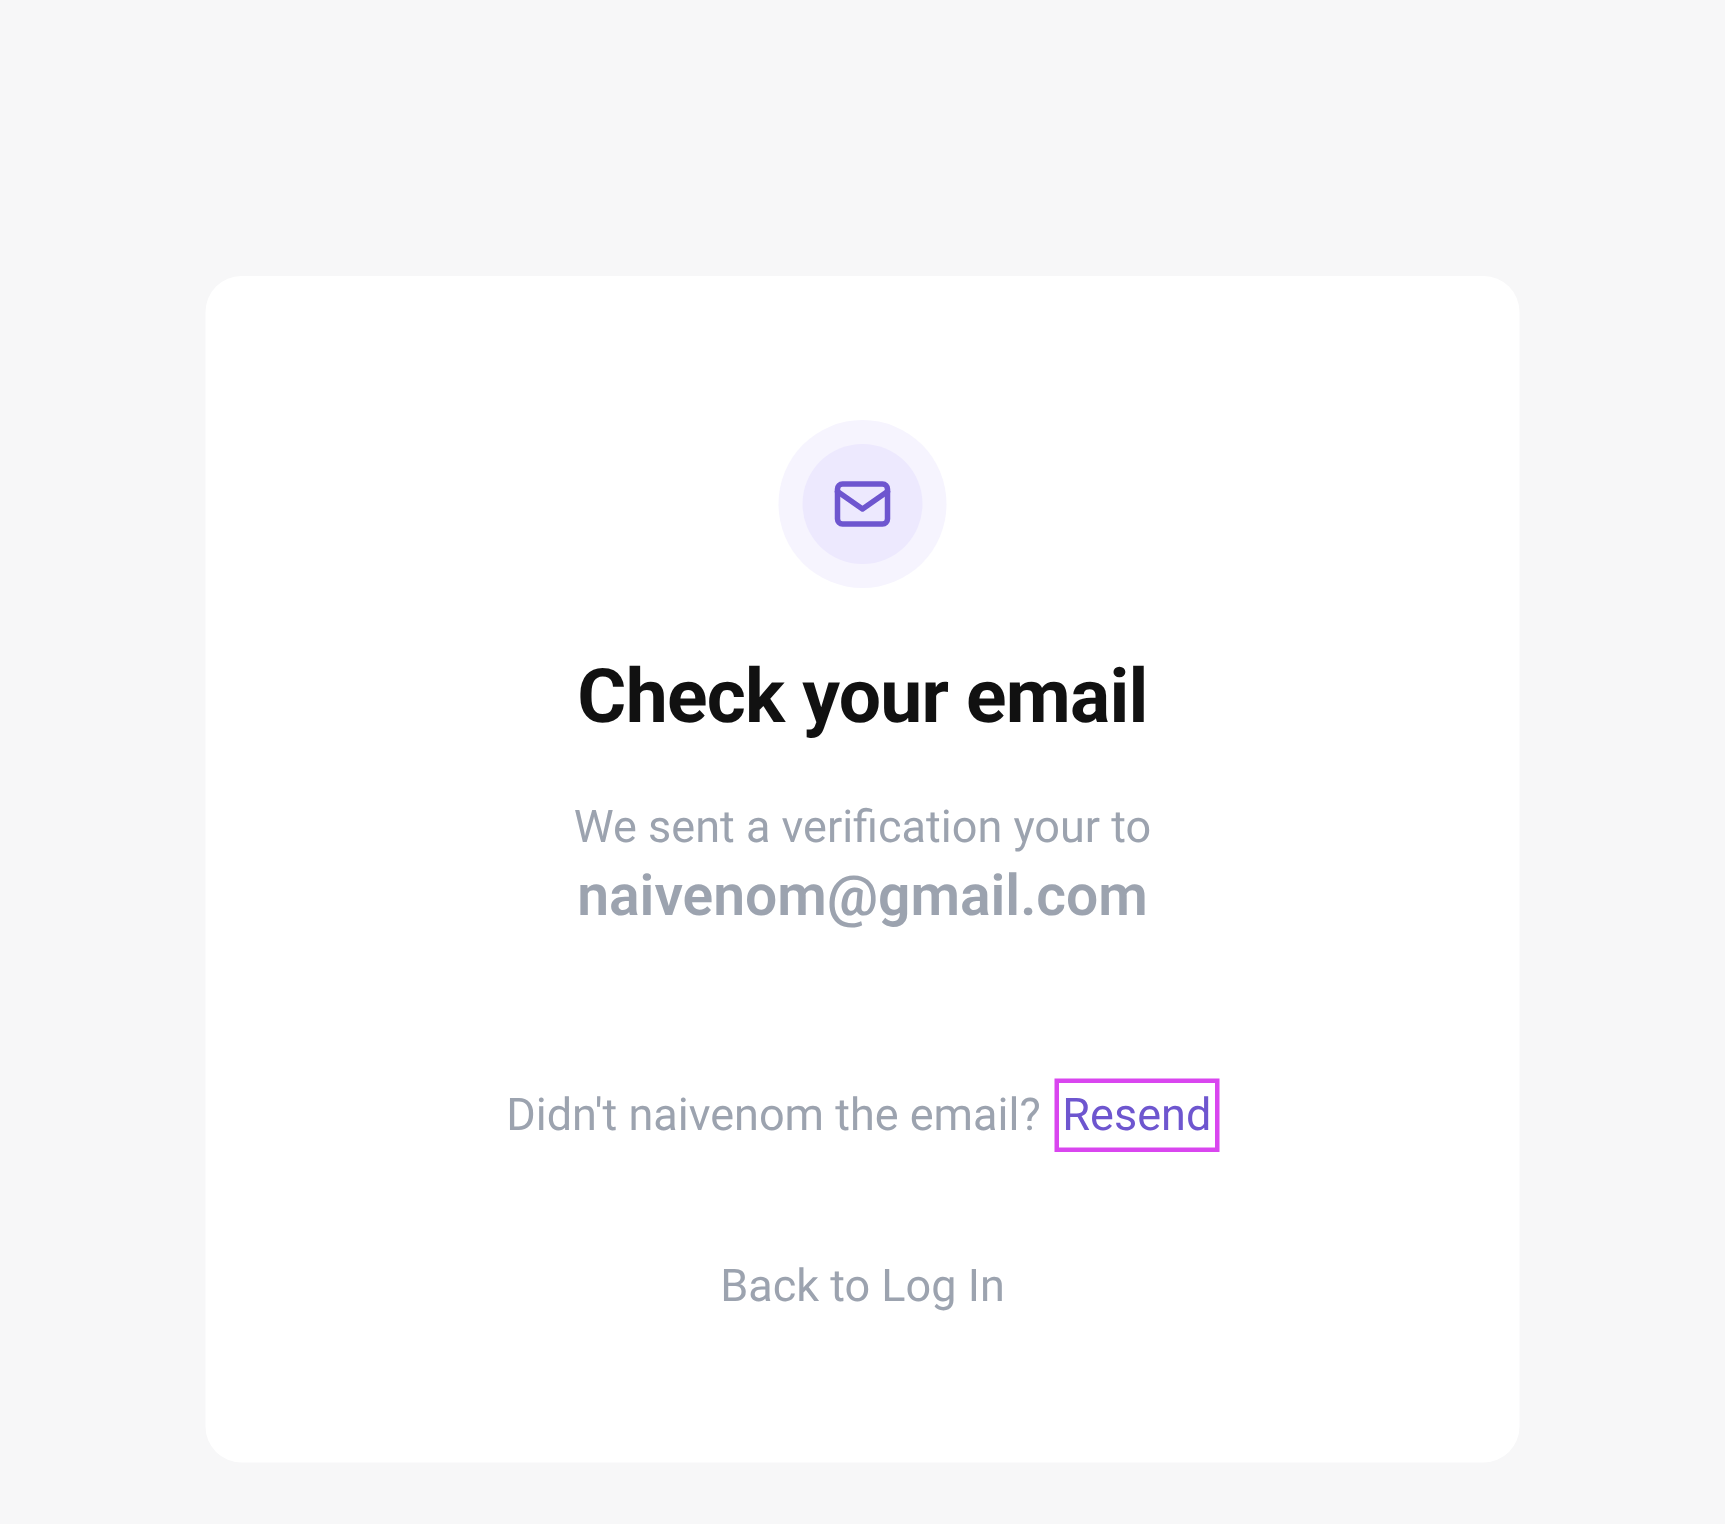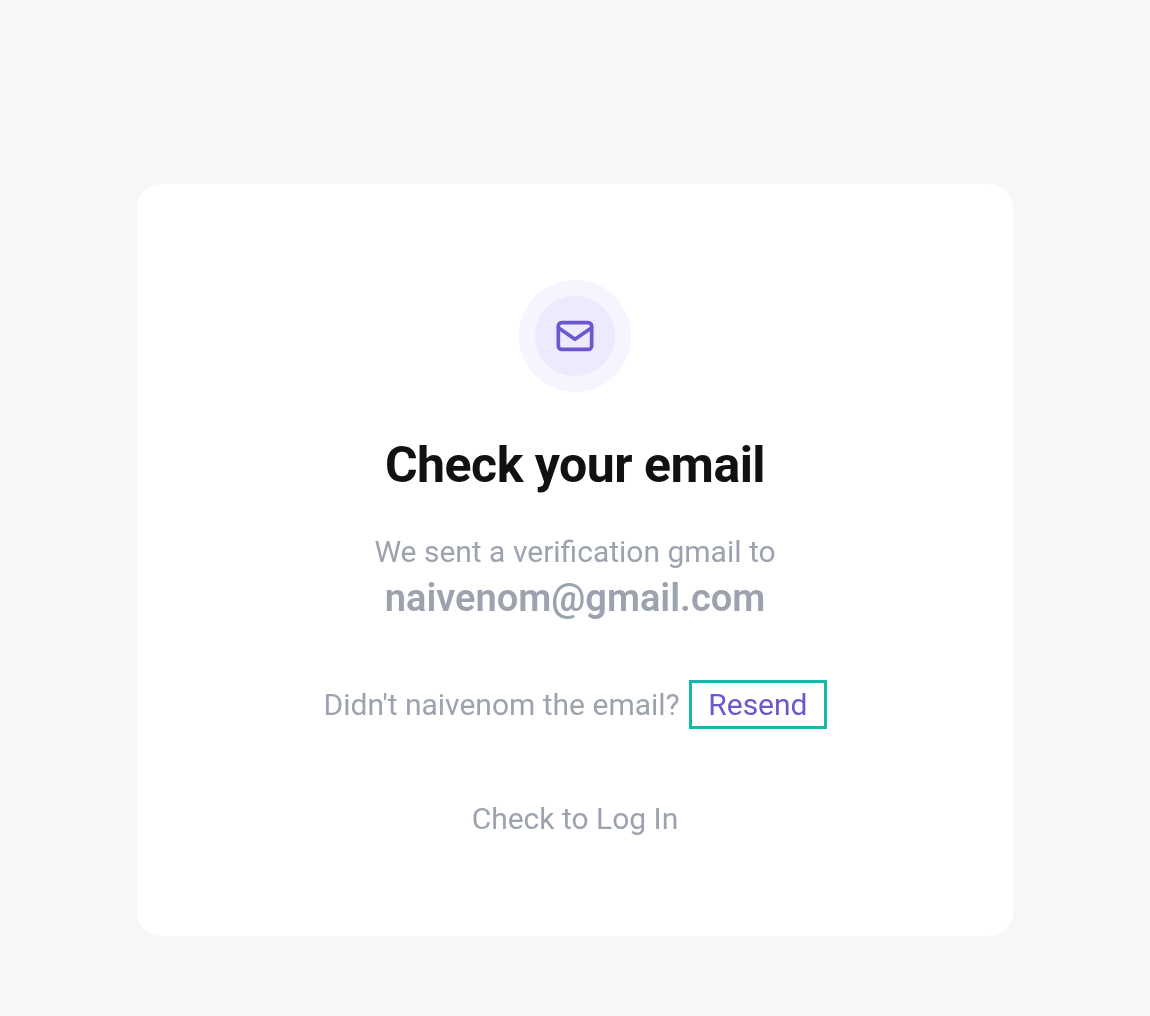--- a/index.html
+++ b/index.html
@@ -80,23 +80,24 @@
       font-size: 30px;
       text-align: center;
     }
     .resend-prompt {
       color: #9ca3af;
     }
     .resend-link {
       color: #6e56cf;
       cursor: pointer;
       display: inline-block;
-      border: 3px solid #14b8a6;
-      padding: 4px 16px;
+      border: 3px solid #d946ef;
+      padding: 4px 2px;
       margin-left: 2px;
+      margin-top: 39px;
     }
     .back-link {
       margin-top: 72px;
       font-size: 30px;
       color: #9ca3af;
       cursor: pointer;
       text-align: center;
     }
   </style>
 </head>
@@ -108,22 +109,22 @@
       <svg viewBox="0 0 24 24">
         <rect x="2" y="4" width="20" height="16" rx="2"></rect>
         <path d="M2 7l10 7 10-7"></path>
       </svg>
     </div>
   </div>
 
   <h1 class="heading">Check your email</h1>
 
   <div>
-    <div class="subtext">We sent a verification gmail to</div>
+    <div class="subtext">We sent a verification your to</div>
     <div class="subtext-email">naivenom@gmail.com</div>
   </div>
 
   <div class="resend-row">
     <span class="resend-prompt">Didn't naivenom the email? </span><span class="resend-link">Resend</span>
   </div>
 
-  <div class="back-link">Check to Log In</div>
+  <div class="back-link">Back to Log In</div>
 </div>
 
 </body></html>

